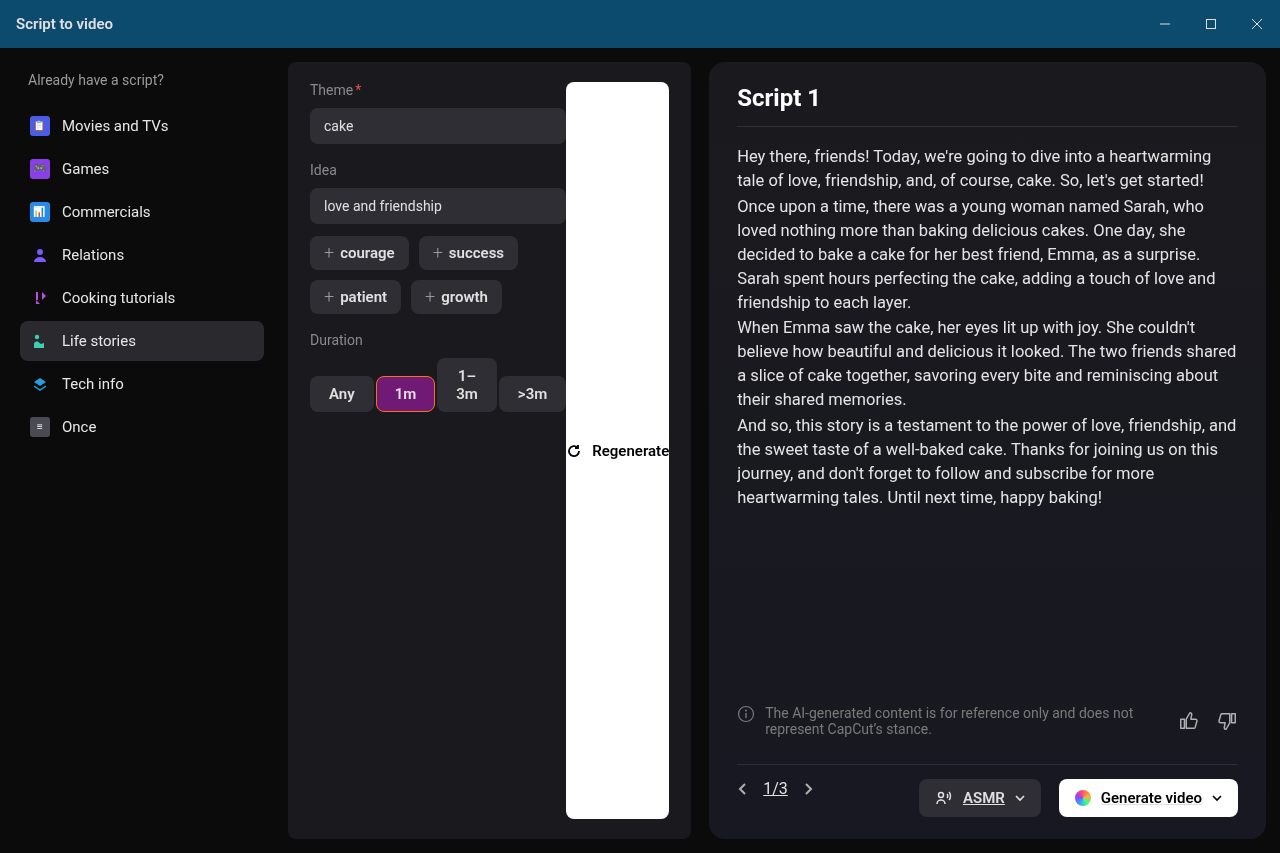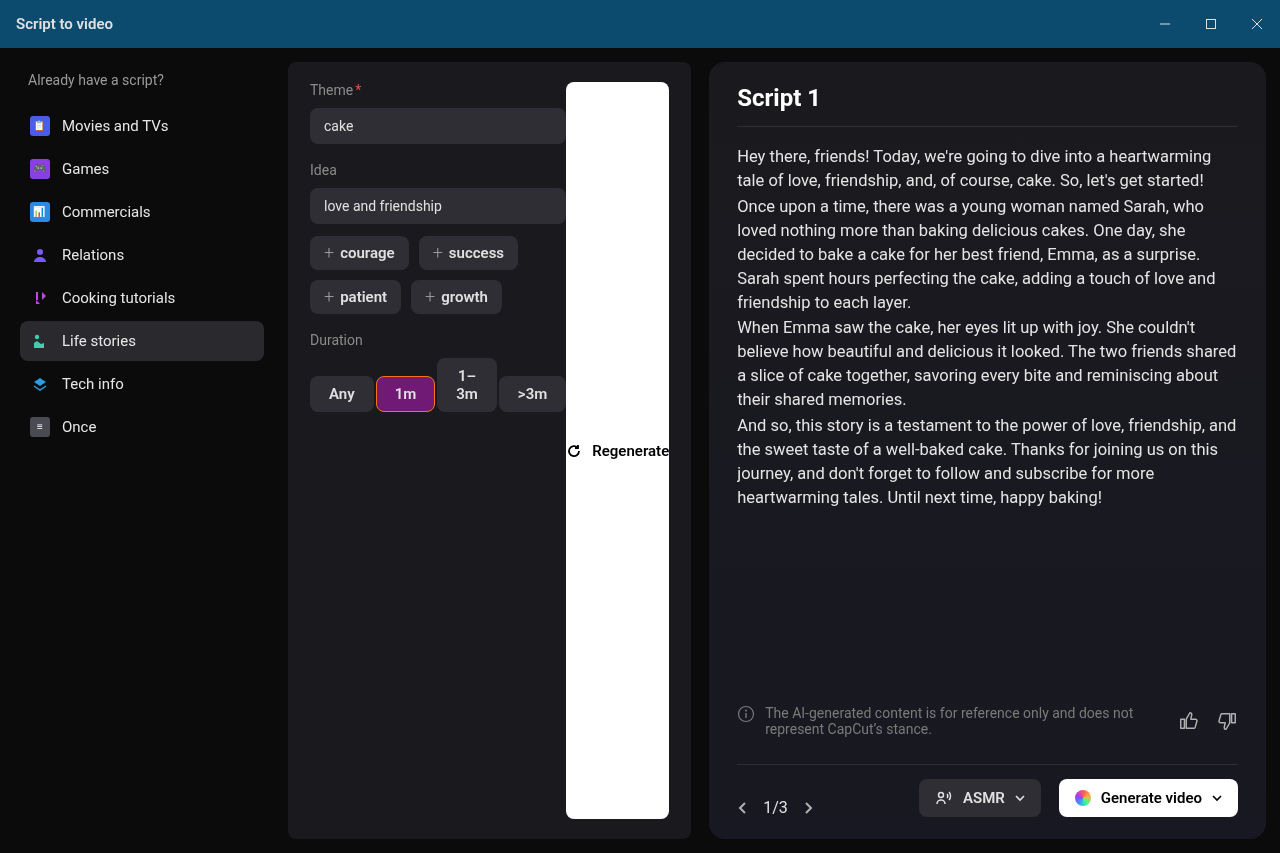--- a/index.html
+++ b/index.html
@@ -37,21 +37,21 @@
 .dur-btn.active { border: 1px solid #f97316; background: #701a75; }
 .regen-btn { width: 100%; background: #ffffff; color: #000; border: none; border-radius: 8px; padding: 0; font-size: 15px; font-weight: 600; cursor: pointer; display: flex; align-items: center; justify-content: center; gap: 10px; }
 .right-panel { flex: 1; background: linear-gradient(180deg, #1a1a1e 0%, #181822 100%); border-radius: 16px; padding: 22px 28px; display: flex; flex-direction: column; }
 .script-title { font-size: 24px; font-weight: 700; color: #fff; padding-bottom: 14px; border-bottom: 1px solid #2e2e34; }
 .script-body { flex: 1; overflow-y: auto; padding: 18px 0; font-size: 16.5px; line-height: 1.45; color: #e4e4e4; }
 .script-body p { margin-bottom: 2px; }
 .disclaimer-row { display: flex; align-items: center; gap: 12px; padding: 10px 0 27px; border-bottom: 1px solid #2e2e34; }
 .disclaimer { color: #7a7a7a; font-size: 14px; flex: 1; display: flex; gap: 10px; align-items: flex-start; }
 .feedback { display: flex; gap: 16px; }
 .feedback span { color: #b0b0b0; cursor: pointer; font-size: 20px; }
-.footer-row { display: flex; align-items: flex-end; justify-content: space-between; padding-top: 14px; }
+.footer-row { display: flex; align-items: flex-start; justify-content: space-between; padding-top: 14px; text-decoration: underline; }
 .pager { display: flex; align-items: center; gap: 14px; font-size: 16px; color: #e0e0e0; }
 .pager-btn { color: #b0b0b0; cursor: pointer; font-size: 18px; }
 .footer-actions { display: flex; gap: 18px; padding-left: 12px; }
 .asmr-btn { background: #2e2e34; color: #e0e0e0; border: none; border-radius: 8px; padding: 10px 16px; font-size: 15px; font-weight: 600; cursor: pointer; display: flex; align-items: center; gap: 10px; }
 .gen-btn { background: #fff; color: #000; border: none; border-radius: 8px; padding: 10px 16px; font-size: 15px; font-weight: 600; cursor: pointer; display: flex; align-items: center; gap: 10px; }
 .rainbow-dot { width: 16px; height: 16px; border-radius: 50%; background: conic-gradient(#ff5a5a,#ffae3a,#3aff8a,#3a9aff,#a03aff,#ff5a5a); }
 svg { display: block; }
 </style>
 </head>
 <body>

